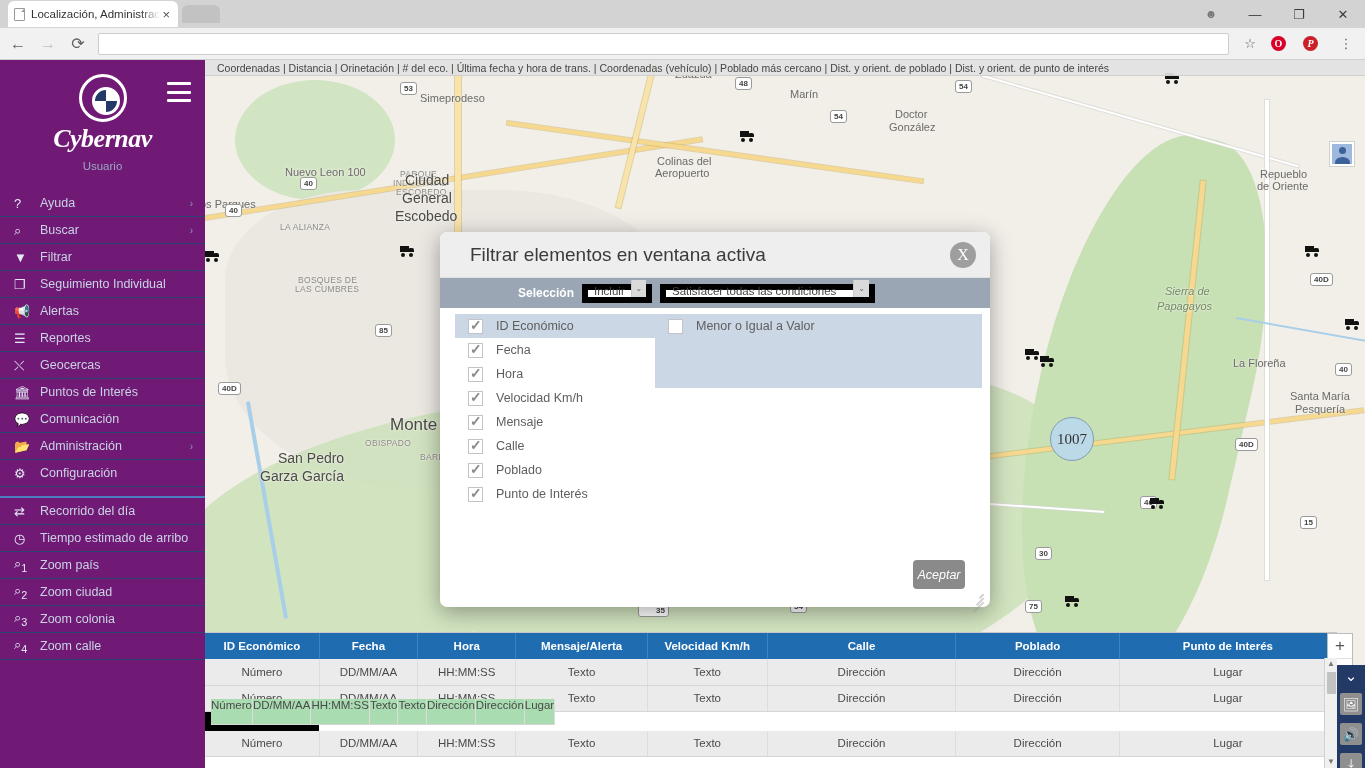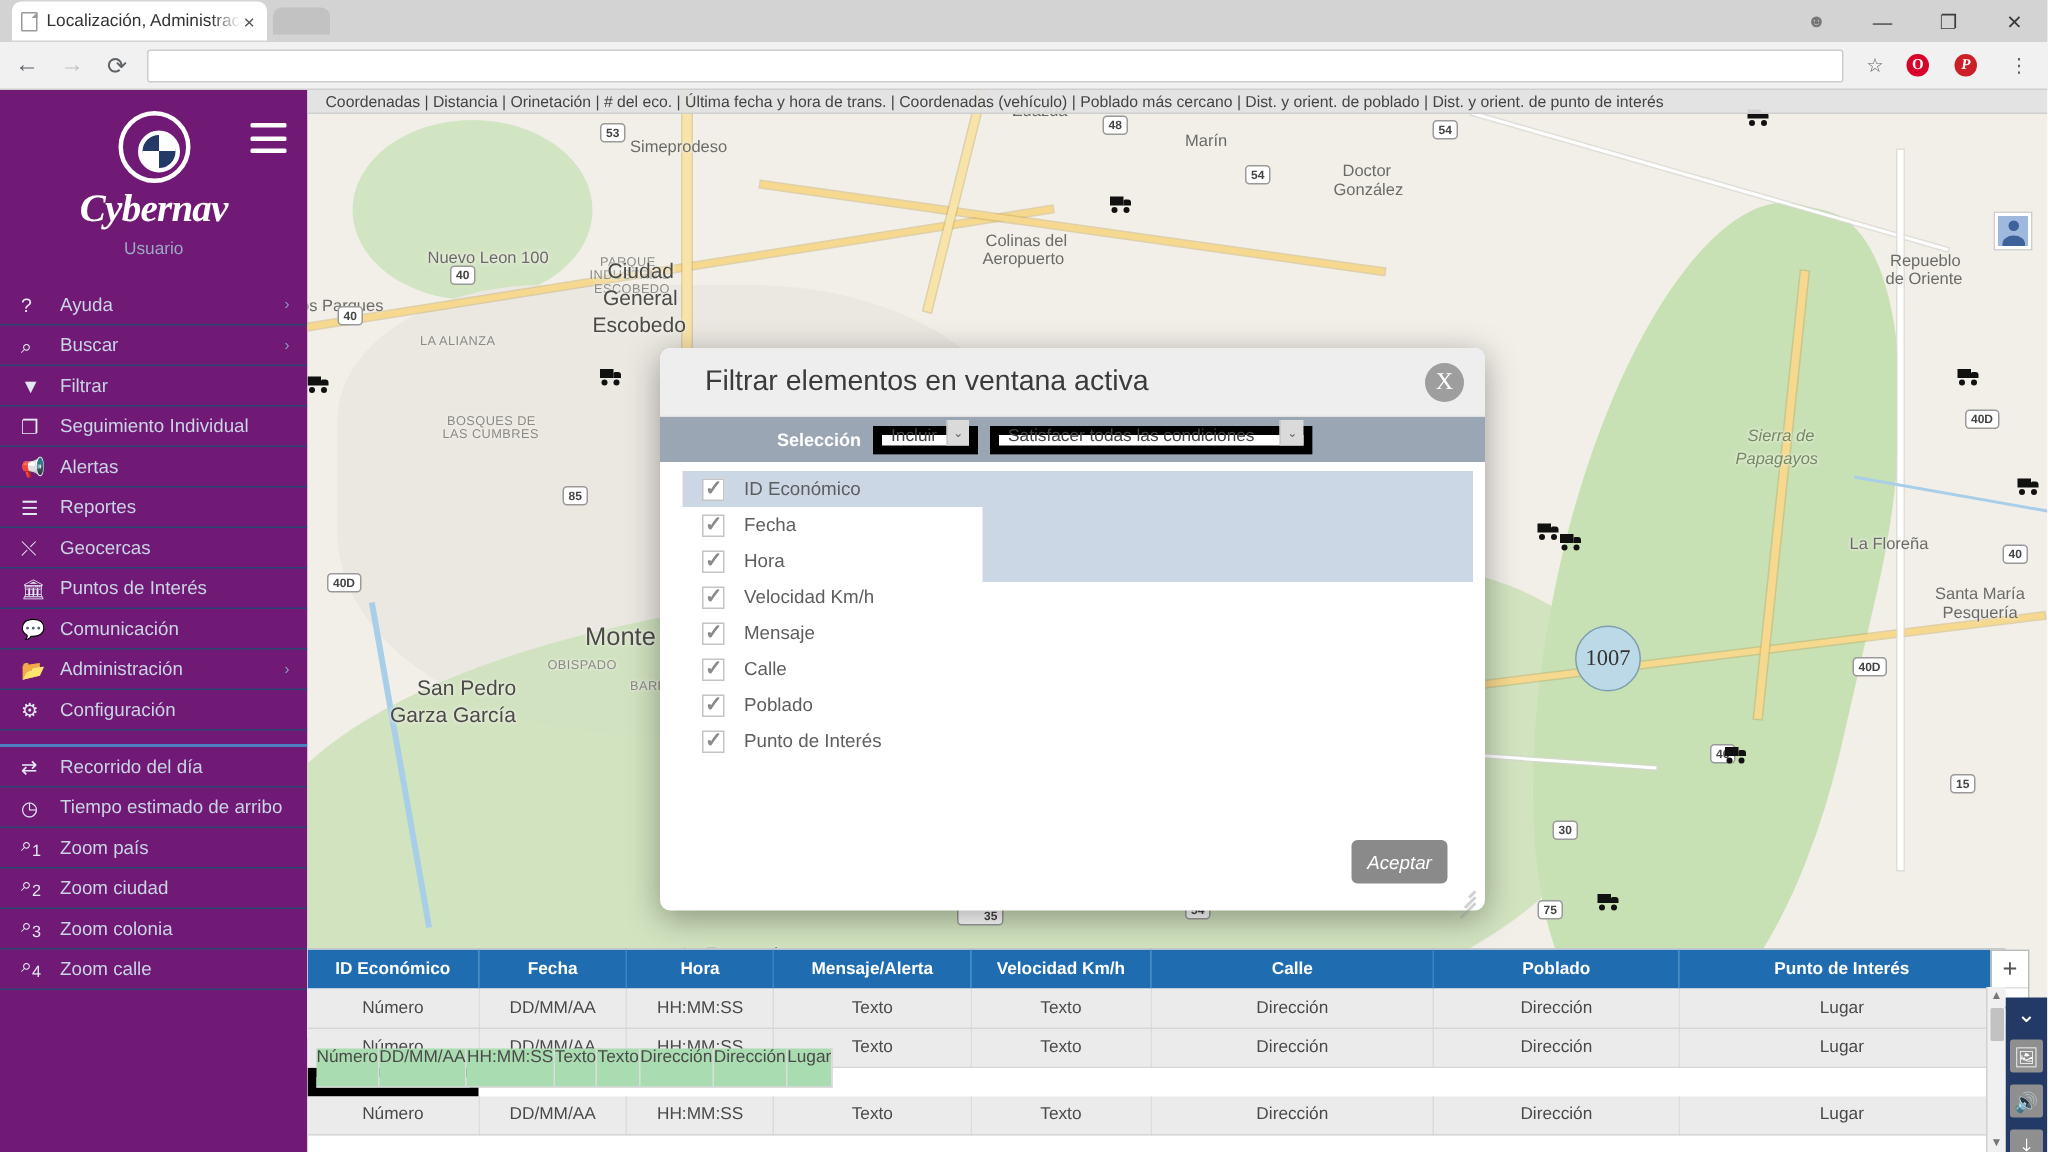--- a/index.html
+++ b/index.html
@@ -347,21 +347,21 @@
   .cond-row {
     height: 24px; display: flex; align-items: center; padding-left: 13px;
     font-size: 12.5px; color: #5e5e5e;
   }
   .cond-row .lbl { width: 142px; }
   .val-input {
     width: 148px; height: 21px; background: #fff; border: 1px solid #b9b9b9;
     font-size: 12px; color: #444; padding: 0 6px; line-height: 21px;
   }
   .accept-btn {
-    position: absolute; right: 25px; bottom: 18px; width: 64px; height: 29px;
+    position: absolute; right: 25px; bottom: 18px; width: 52px; height: 29px;
     background: #8a8a8a; border-radius: 4px; color: #fff; font-size: 12.5px;
     font-style: italic; display: flex; align-items: center; justify-content: center;
     cursor: pointer;
   }
   .resize-grip {
     position: absolute; right: 6px; bottom: 5px; width: 14px; height: 14px;
     opacity: .45;
   }
   .resize-grip i {
     position: absolute; right: 0; bottom: 0; width: 14px; height: 1.5px;
@@ -753,20 +753,24 @@
           <div class="chk-row">
             <span class="cbox on"></span>
             <span>Poblado</span>
           </div>
           <div class="chk-row">
             <span class="cbox on"></span>
             <span>Punto de Interés</span>
           </div>
         </div>
       <div class="cond-box" id="cond-list">
+          <div class="cond-row">
+            <span class="cbox"></span>
+            <span class="lbl">Menor o Igual a Valor</span>
+          </div>
         </div>
       <div class="accept-btn">Aceptar</div>
       <div class="resize-grip">
         <i></i>
           <i></i>
           <i></i>
       </div>
     </div>
   </div>
 

